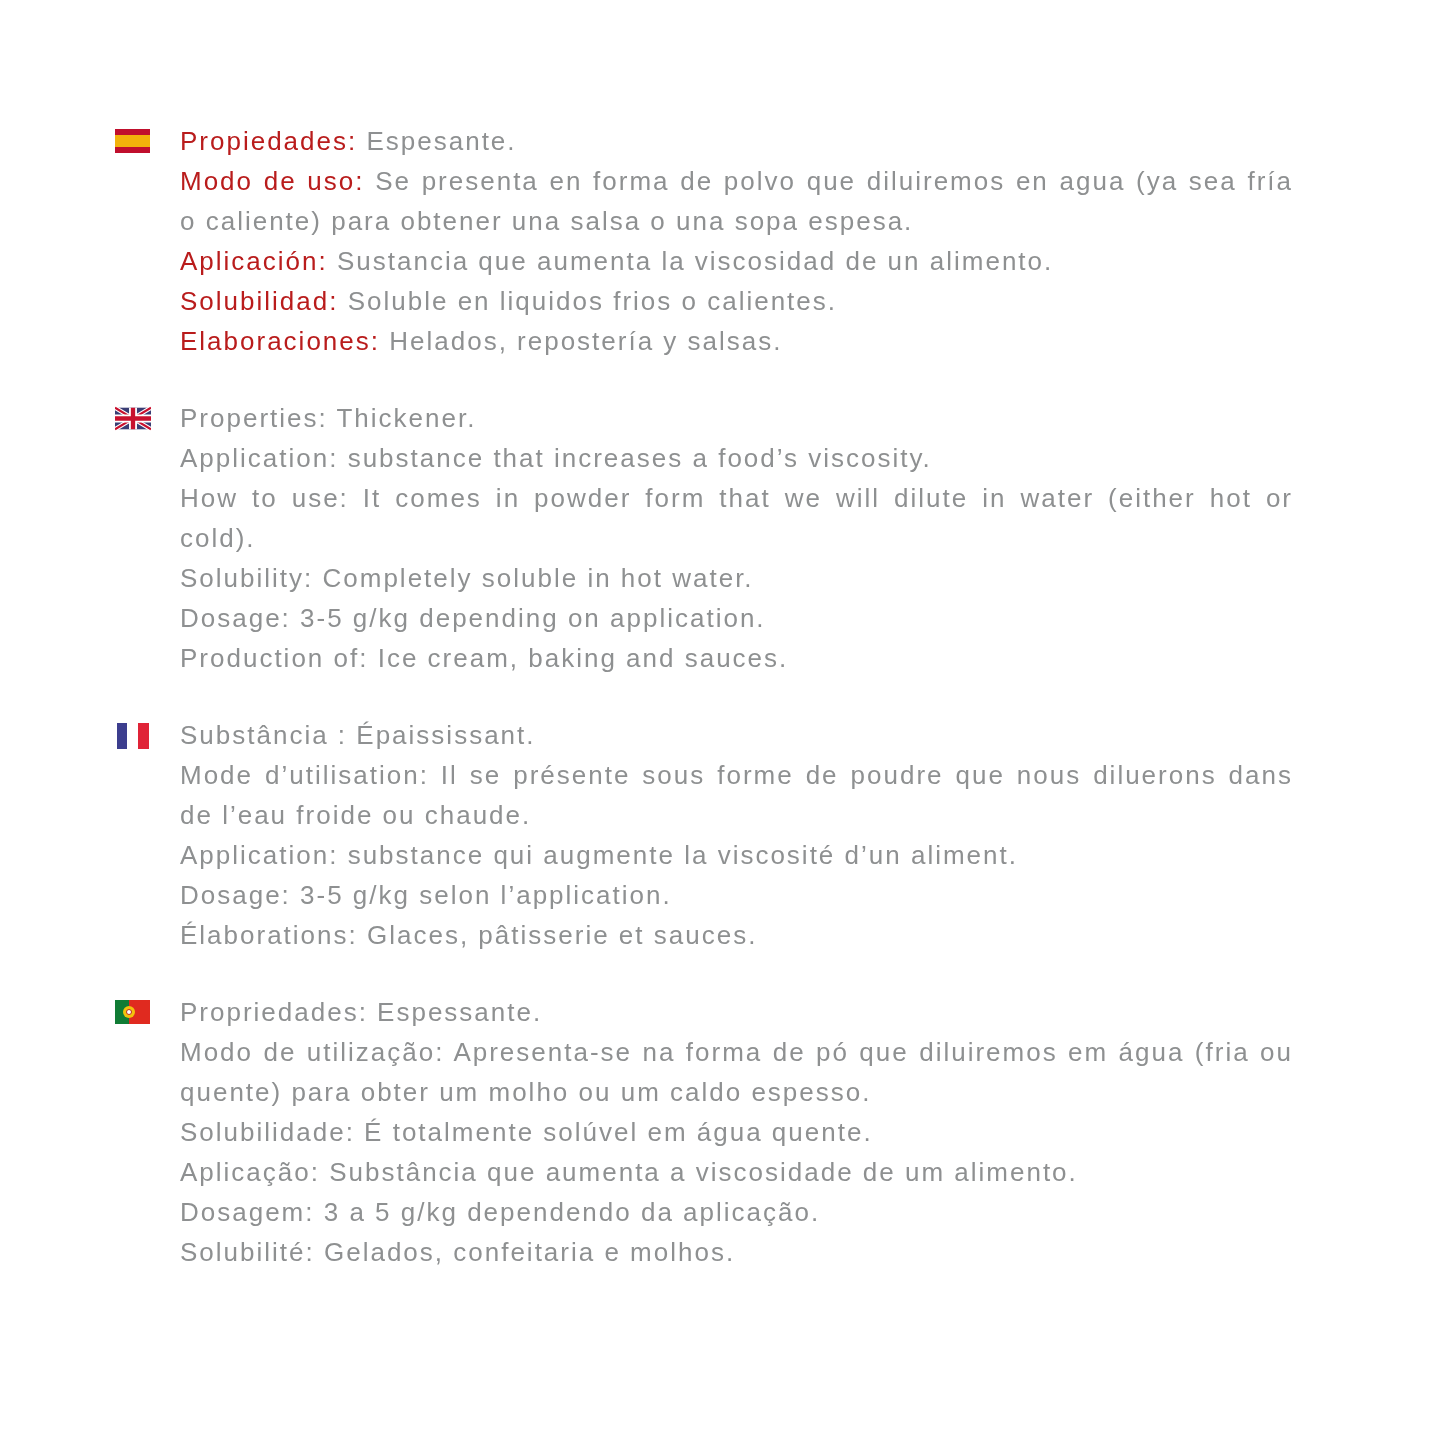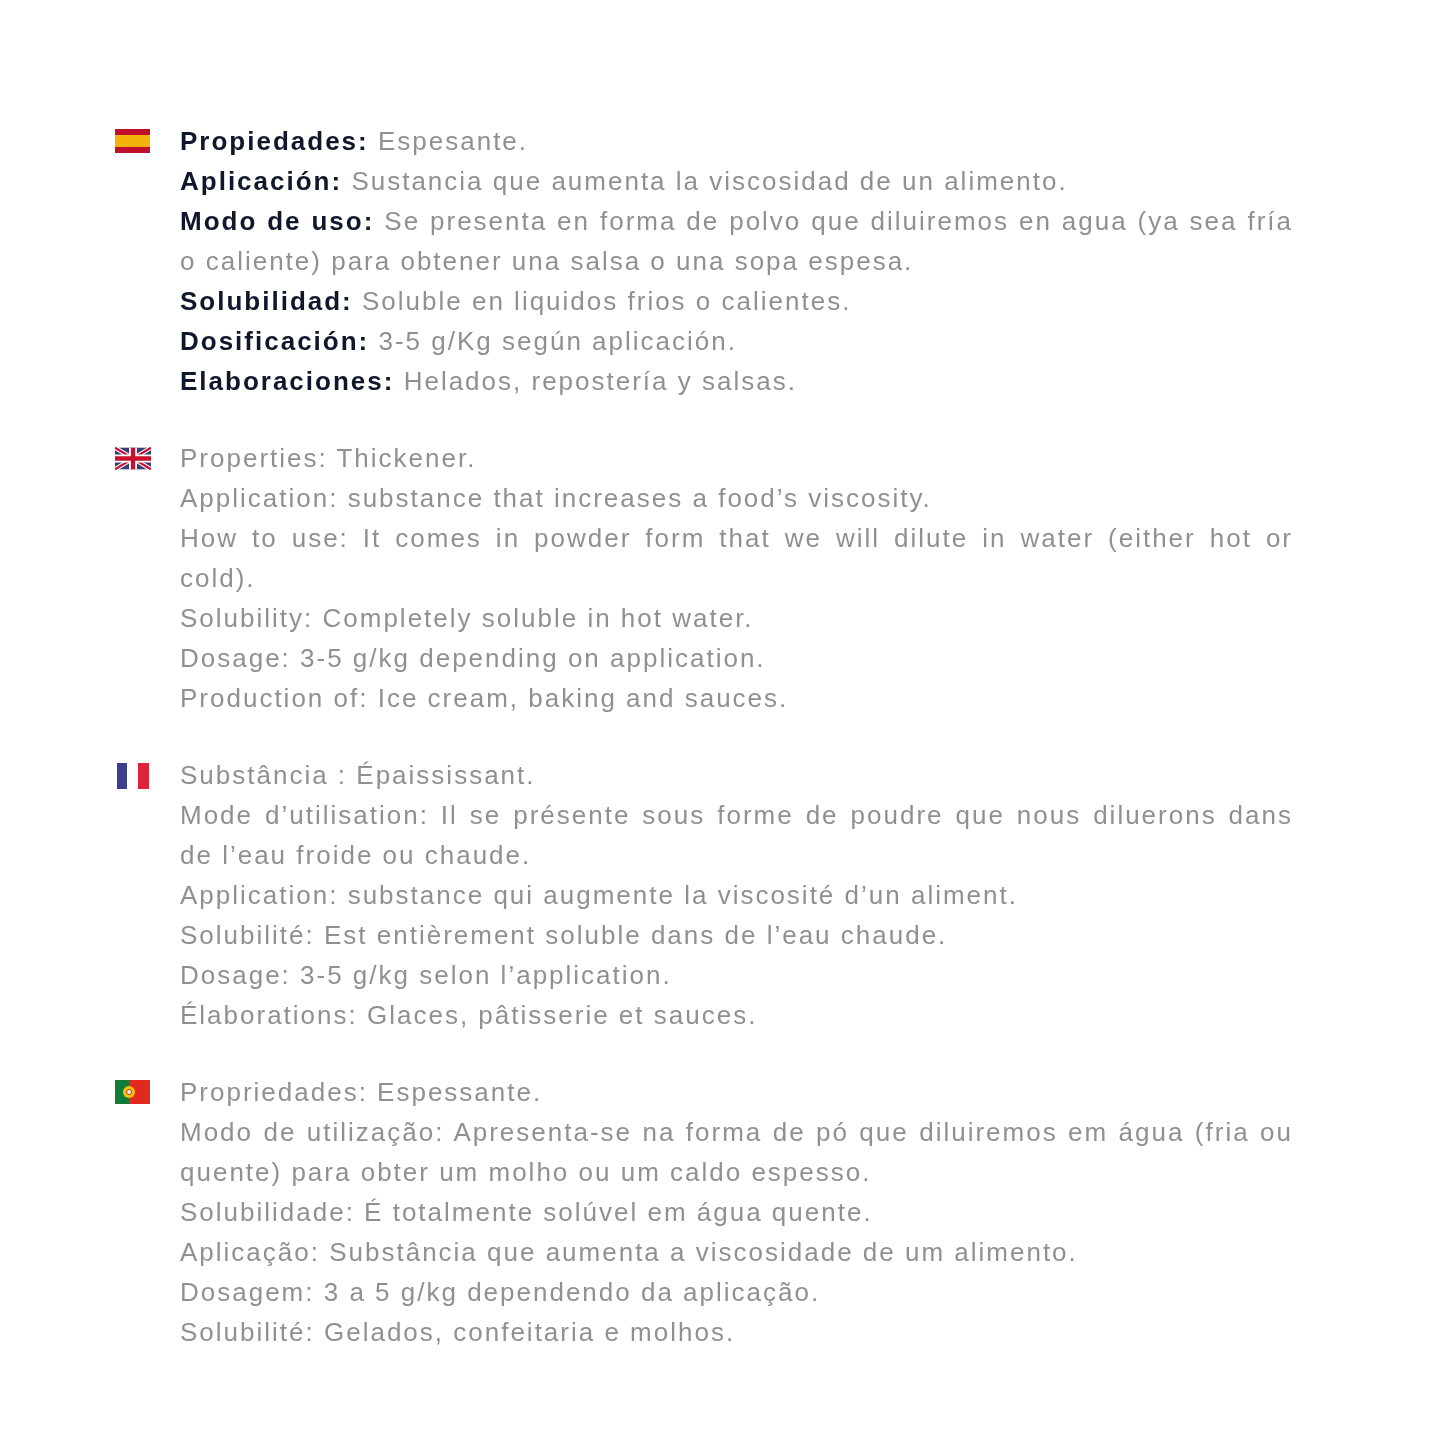--- a/index.html
+++ b/index.html
@@ -37,22 +37,22 @@
     letter-spacing: 2px;
     color: #8e9091;
     text-align: justify;
   }
   .entry {
     margin: 0;
     padding: 0;
     text-align: justify;
   }
   .lbl {
-    font-weight: bold;
-    color: #0f172a;
+    font-weight: normal;
+    color: #b91c1c;
   }
   
   .flag-es {
     width: 35px; height: 24px;
     background: linear-gradient(to bottom,
       #c00f2d 0 25%, #f2b20b 25% 75%, #c00f2d 75% 100%);
   }
   .flag-uk { width: 36px; height: 25px; }
   .flag-uk svg { display: block; }
   .flag-fr {
@@ -87,24 +87,23 @@
 <body>
 
 <div class="page">
 
   <div class="section">
     <div class="flag-col">
       <div class="flag flag-es"></div>
     </div>
     <div class="text-col">
         <p class="entry"><span class="lbl">Propiedades:</span> <span>Espesante.</span></p>
+        <p class="entry"><span class="lbl">Modo de uso:</span> <span>Se presenta en forma de polvo que diluiremos en agua (ya sea fría o caliente) para obtener una salsa o una sopa espesa.</span></p>
         <p class="entry"><span class="lbl">Aplicación:</span> <span>Sustancia que aumenta la viscosidad de un alimento.</span></p>
-        <p class="entry"><span class="lbl">Modo de uso:</span> <span>Se presenta en forma de polvo que diluiremos en agua (ya sea fría o caliente) para obtener una salsa o una sopa espesa.</span></p>
         <p class="entry"><span class="lbl">Solubilidad:</span> <span>Soluble en liquidos frios o calientes.</span></p>
-        <p class="entry"><span class="lbl">Dosificación:</span> <span>3-5 g/Kg según aplicación.</span></p>
         <p class="entry"><span class="lbl">Elaboraciones:</span> <span>Helados, repostería y salsas.</span></p>
       </div>
   </div>
 
   <div class="section">
     <div class="flag-col">
       <div class="flag flag-uk">
         <svg width="36" height="25" viewBox="0 0 50 30" xmlns="http://www.w3.org/2000/svg">
           <rect width="50" height="30" fill="#3a3d74"></rect>
           <path d="M0 0 L50 30 M50 0 L0 30" stroke="#ffffff" stroke-width="6"></path>
@@ -125,21 +124,20 @@
   </div>
 
   <div class="section">
     <div class="flag-col">
       <div class="flag flag-fr"></div>
     </div>
     <div class="text-col">
         <p class="entry"><span>Substância : Épaississant.</span></p>
         <p class="entry"><span>Mode d’utilisation: Il se présente sous forme de poudre que nous diluerons dans de l’eau froide ou chaude.</span></p>
         <p class="entry"><span>Application: substance qui augmente la viscosité d’un aliment.</span></p>
-        <p class="entry"><span>Solubilité: Est entièrement soluble dans de l’eau chaude.</span></p>
         <p class="entry"><span>Dosage: 3-5 g/kg selon l’application.</span></p>
         <p class="entry"><span>Élaborations: Glaces, pâtisserie et sauces.</span></p>
       </div>
   </div>
 
   <div class="section">
     <div class="flag-col">
       <div class="flag flag-pt">
         <div class="emblem"></div>
       </div>

